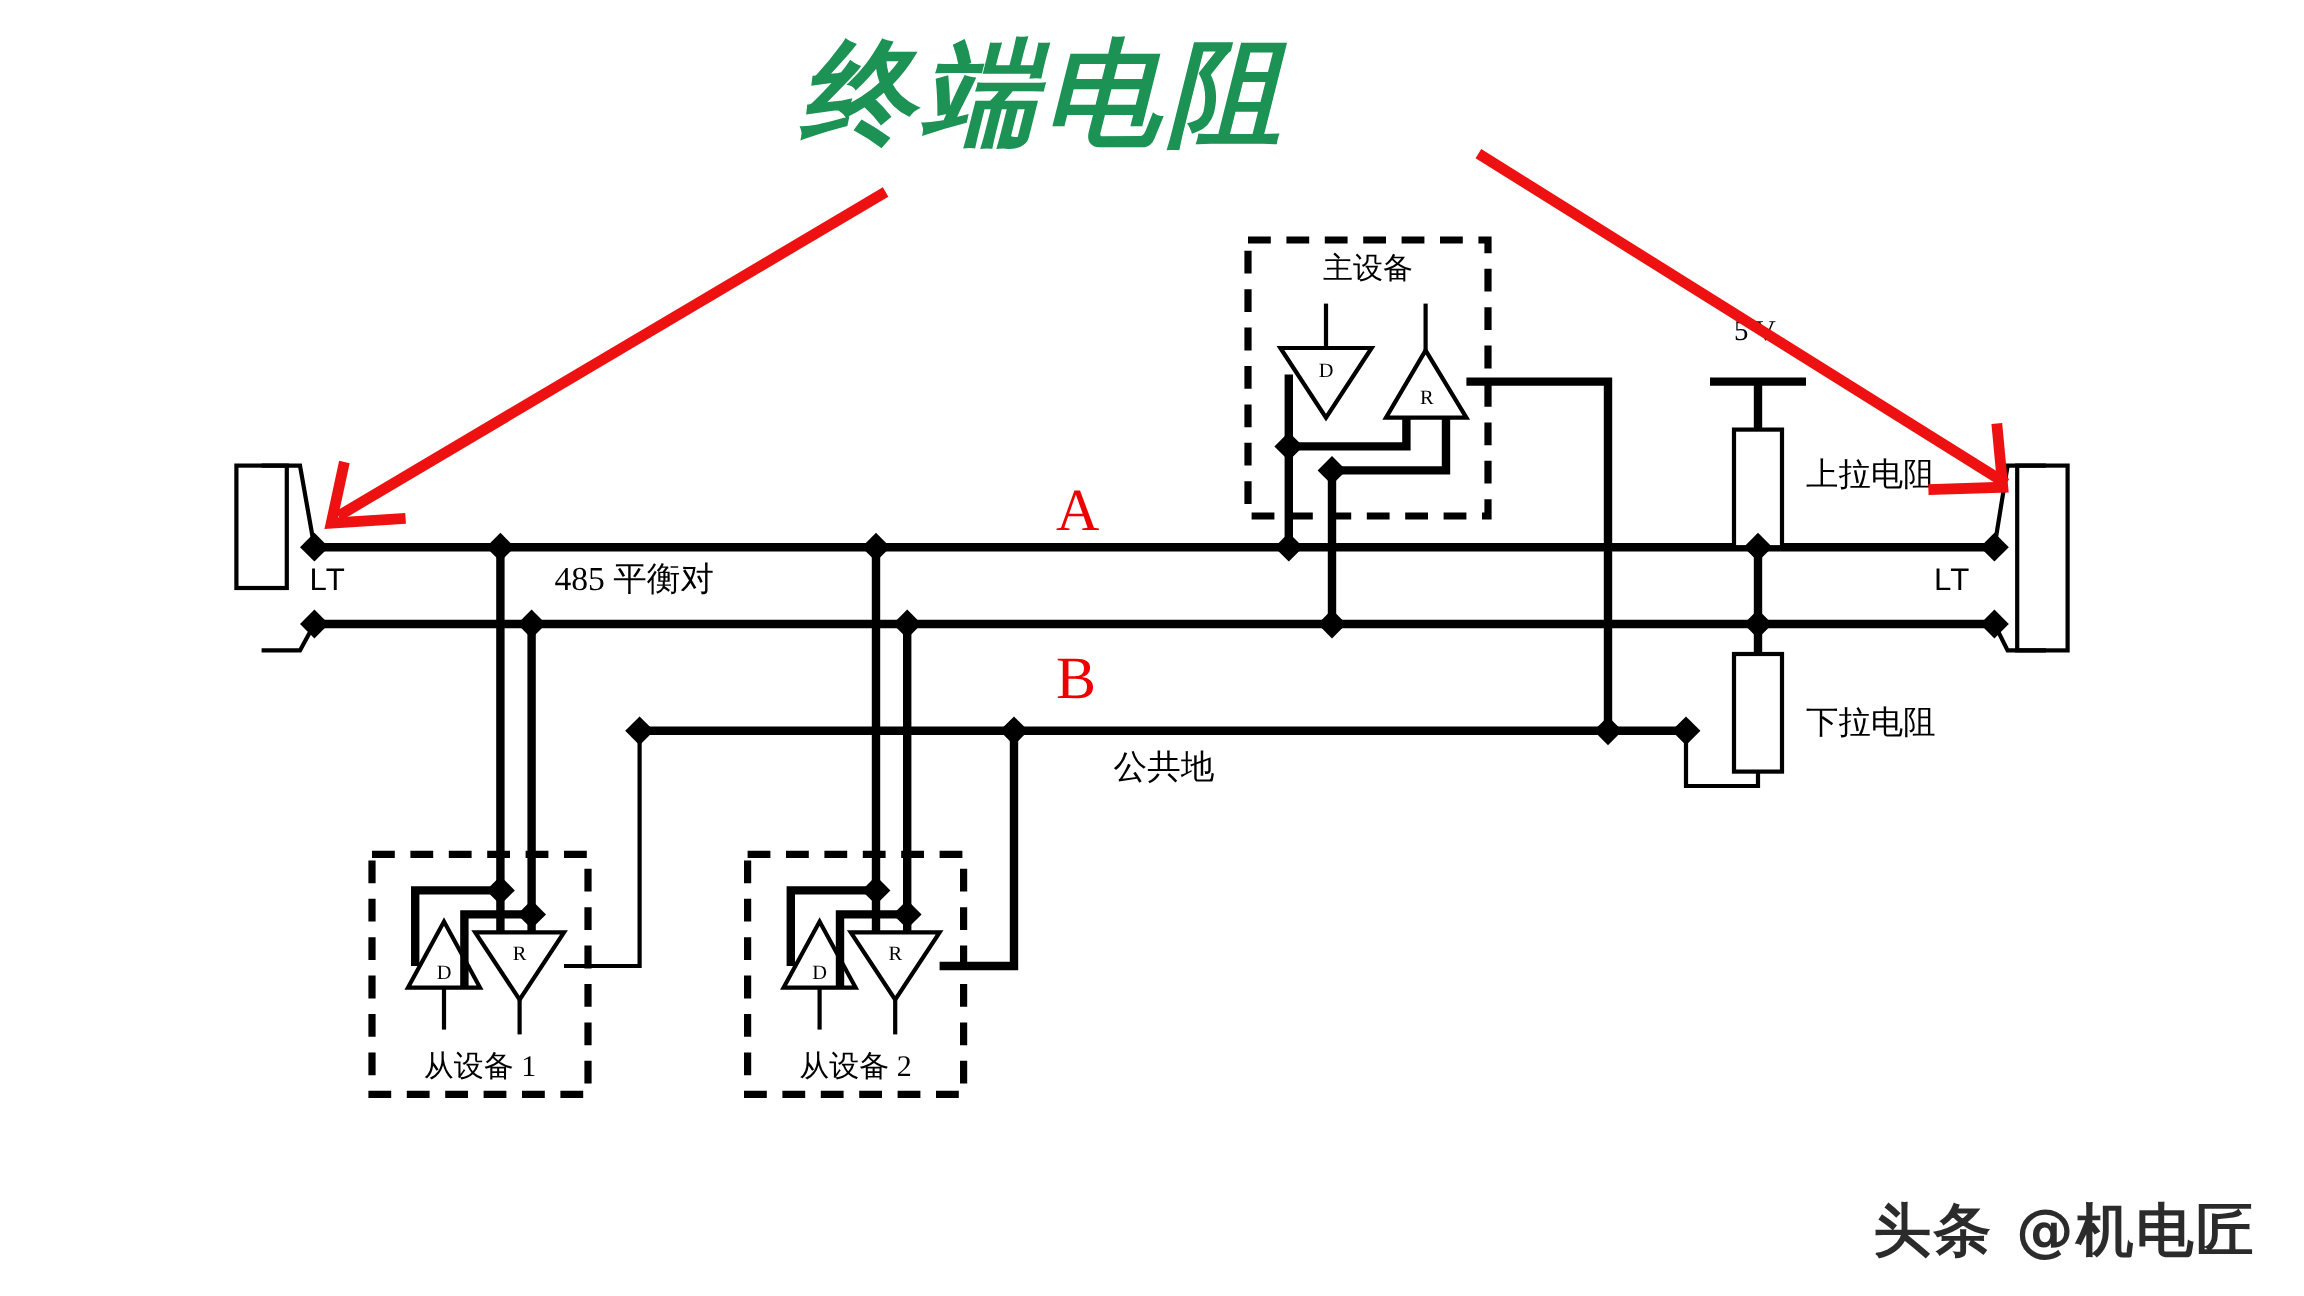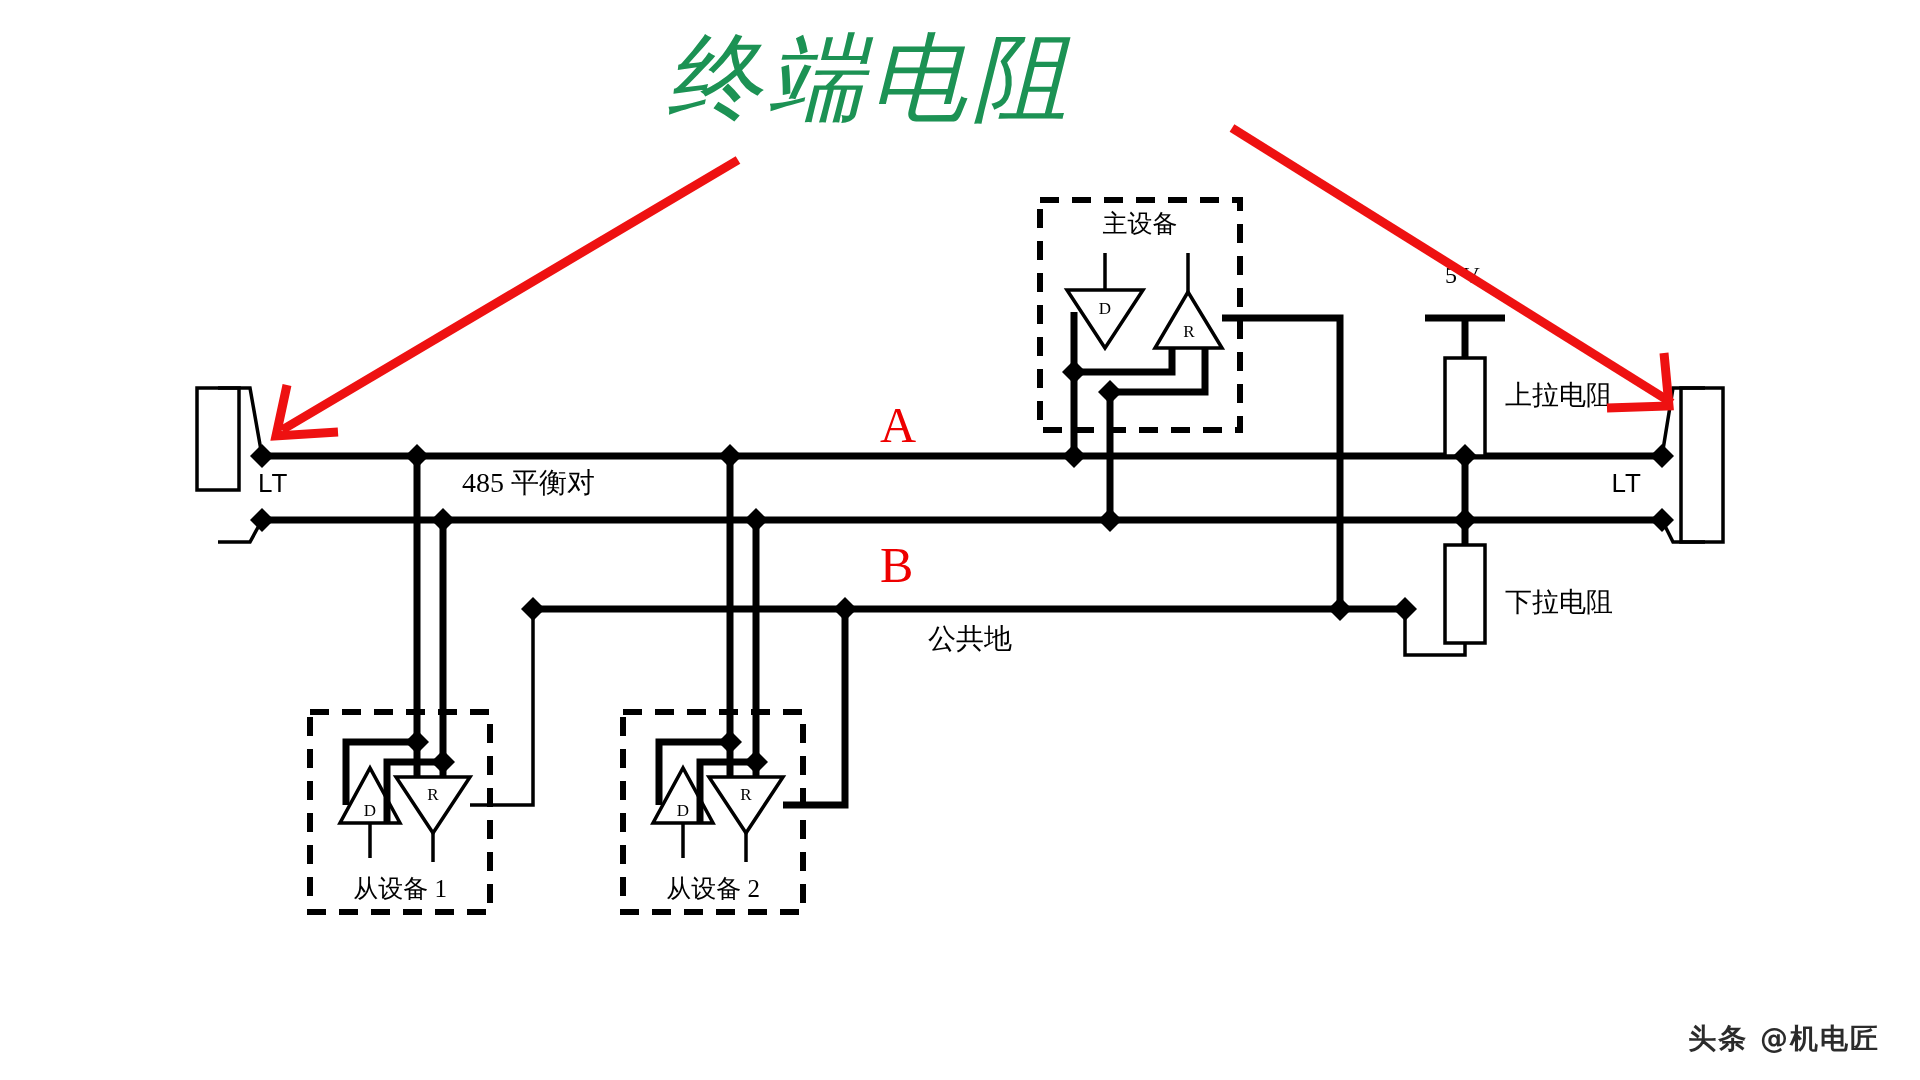--- a/index.html
+++ b/index.html
@@ -46,35 +46,35 @@
 
   #title {
     position: absolute;
     left: 0; top: 30px;
     width: 1920px;
     text-align: center;
     pointer-events: none;
   }
   #title span {
     font-family: "DejaVu Sans", "Liberation Sans", sans-serif;
-    font-weight: normal;
+    font-weight: bold;
     font-size: 96px;
     color: #1c9254;
     letter-spacing: 6px;
     font-style: italic;
     line-height: 1;
     display: inline-block;
     transform: translateX(-90px);
   }
   #watermark {
     position: absolute;
     right: 40px;
     bottom: 22px;
     font-family: "DejaVu Sans", "Liberation Sans", sans-serif;
-    font-size: 28px;
+    font-size: 48px;
     font-weight: bold;
     color: #1a1a1a;
     letter-spacing: 2px;
     opacity: .92;
   }
 </style>
 </head>
 <body>
 
 <div id="stage">

